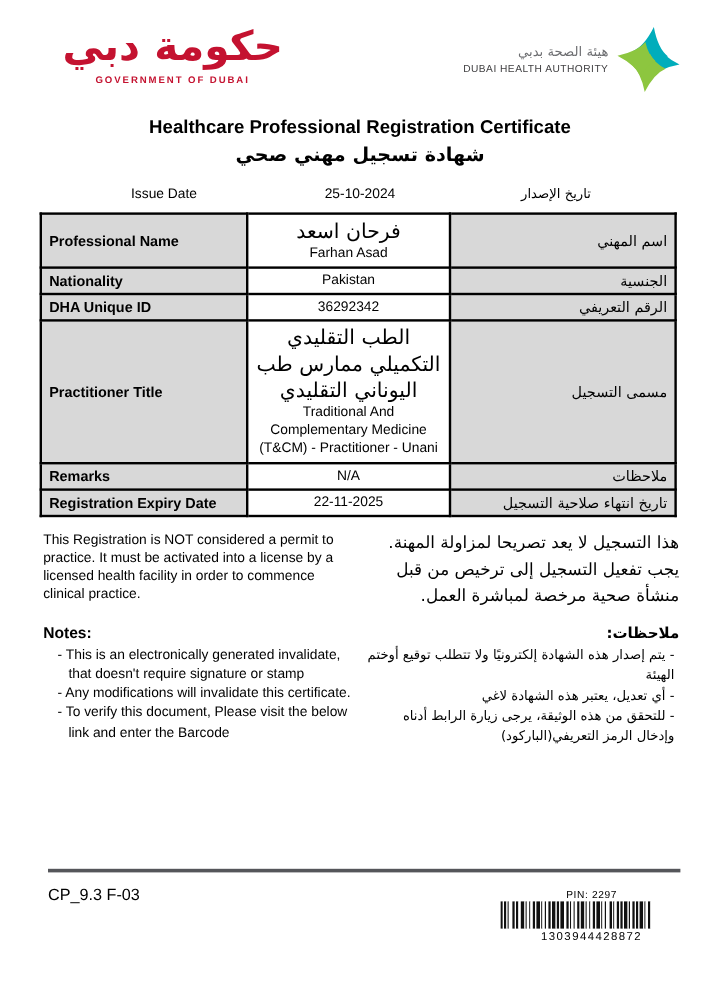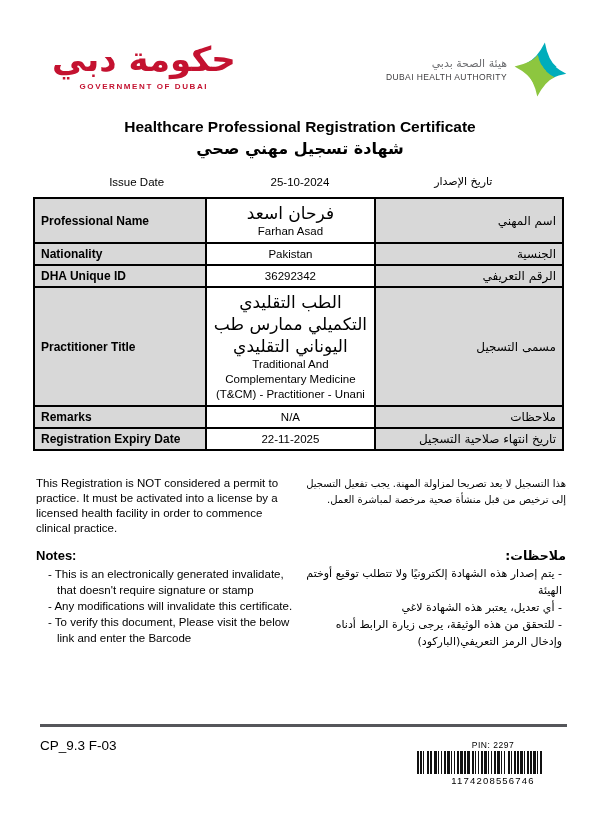--- a/index.html
+++ b/index.html
@@ -3,21 +3,21 @@
 <meta charset="utf-8">
 <style>
   * { margin:0; padding:0; box-sizing:border-box; }
   html,body { background:#fff; }
   .page {
     position:relative; width:600px; height:838px; background:#fff;
     font-family:"Liberation Sans","DejaVu Sans",sans-serif; color:#000;
     overflow:hidden; margin:0 auto;
   }
   
-  .header { display:flex; justify-content:space-between; align-items:flex-start; padding:36px 30px 0 52px; }
+  .header { display:flex; justify-content:space-between; align-items:flex-start; padding:16px 30px 0 52px; }
   .gov-logo { text-align:center; margin-top:6px; }
   .gov-callig { font-size:34px; line-height:1.05; color:#C41230; font-weight:bold; font-family:"DejaVu Sans",sans-serif; }
   .gov-label { font-size:8px; font-weight:bold; letter-spacing:1.6px; color:#C41230; margin-top:4px; }
   .dha-logo { display:flex; align-items:center; gap:5px; margin-top:4px; }
   .dha-text { text-align:right; }
   .dha-ar { font-size:11px; color:#6d6e71; letter-spacing:1px; font-family:"DejaVu Sans",sans-serif; }
   .dha-en { font-size:8.5px; color:#414042; letter-spacing:.4px; margin-top:2px; white-space:nowrap; }
   .dha-star { width:58px; height:58px; flex:0 0 auto; }
   
   .title-en { text-align:center; font-weight:bold; font-size:15.5px; margin-top:20px; }
@@ -29,23 +29,23 @@
   
   table.cert { border-collapse:collapse; width:531px; margin:9px auto 0 33px; font-size:11.5px; }
   table.cert td { border:2px solid #000; vertical-align:middle; padding:3px 6px; }
   td.lab-en { width:174px; background:#D8D8D8; font-weight:bold; font-size:12px; }
   td.val   { width:170px; background:#fff; text-align:center; }
   td.lab-ar { width:191px; background:#D8D8D8; text-align:right; direction:rtl; font-family:"DejaVu Sans",sans-serif; font-size:12px; padding-right:8px; }
   .val-ar { direction:rtl; font-family:"DejaVu Sans",sans-serif; font-size:17px; line-height:1.3; }
   .val-en { line-height:1.3; }
   td.tall { padding-top:6px; padding-bottom:6px; }
   
-  .disclaimer { display:flex; justify-content:space-between; padding:25px 34px 0 36px; }
+  .disclaimer { display:flex; justify-content:space-between; padding:12px 34px 0 36px; }
   .disc-en { width:252px; font-size:11.5px; line-height:1.3; }
-  .disc-ar { width:262px; direction:rtl; font-size:10px; line-height:1.55; font-family:"DejaVu Sans",sans-serif; }
+  .disc-ar { width:262px; direction:rtl; font-size:14px; line-height:1.55; font-family:"DejaVu Sans",sans-serif; }
   
   .notes { display:flex; justify-content:space-between; padding:12px 34px 0 36px; }
   .notes-en { width:262px; }
   .notes-en h3 { font-size:13px; font-weight:bold; margin-bottom:3px; }
   .notes-en ul { list-style:none; padding-left:12px; font-size:11.5px; line-height:1.4; }
   .notes-en li { padding-left:9px; text-indent:-9px; }
   .notes-en li::before { content:"- "; }
   .notes-ar { width:262px; direction:rtl; text-align:right; font-family:"DejaVu Sans",sans-serif; }
   .notes-ar h3 { font-size:12.5px; font-weight:bold; margin-bottom:2px; }
   .notes-ar ul { list-style:none; padding-right:4px; font-size:11px; line-height:1.55; }
@@ -238,16 +238,16 @@
         <span class="sp" style="width:1px"></span>
         <span class="" style="width:2px"></span>
         <span class="sp" style="width:1px"></span>
         <span class="" style="width:3px"></span>
         <span class="sp" style="width:1px"></span>
         <span class="" style="width:1px"></span>
         <span class="sp" style="width:2px"></span>
         <span class="" style="width:2px"></span>
         <span class="sp" style="width:1px"></span>
       </div>
-    <div class="bc-num">1174208556746</div>
+    <div class="bc-num">1303944428872</div>
   </div>
 
 </div>
 
 </body></html>

